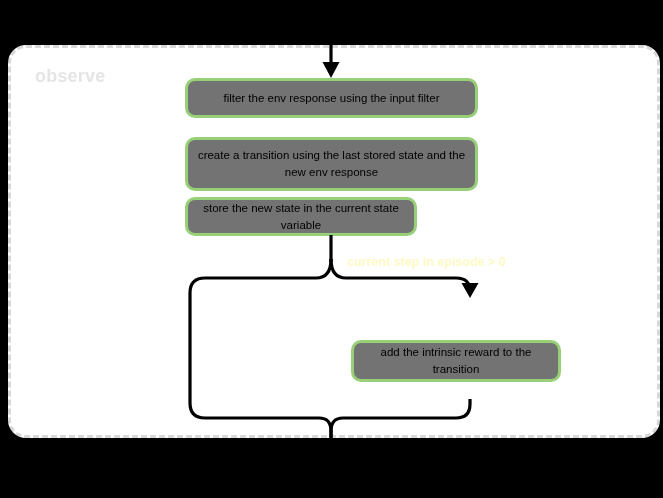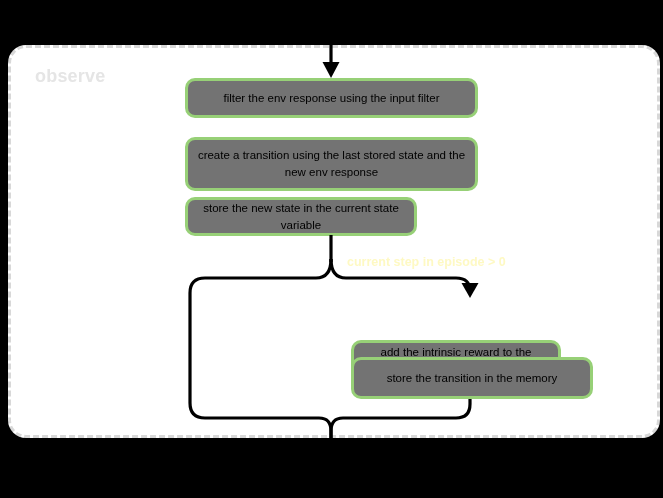--- a/index.html
+++ b/index.html
@@ -86,23 +86,20 @@
   </div>
 
   <div class="node node-3">
     <span>store the new state in the current state variable</span>
   </div>
 
   <div class="node node-4">
     <span>add the intrinsic reward to the transition</span>
   </div>
 
-  <div class="node node-5">
-    <span>store the transition in the memory</span>
-  </div>
 
   <div class="condition-label">current step in episode &gt; 0</div>
 
   <svg class="connectors" viewBox="0 0 663 498" xmlns="http://www.w3.org/2000/svg">
 
     <path d="M331 40 L331 65"></path>
     <polygon points="322.5,62 339.5,62 331,78"></polygon>
 
     <path d="M331 235 L331 262"></path>
 

